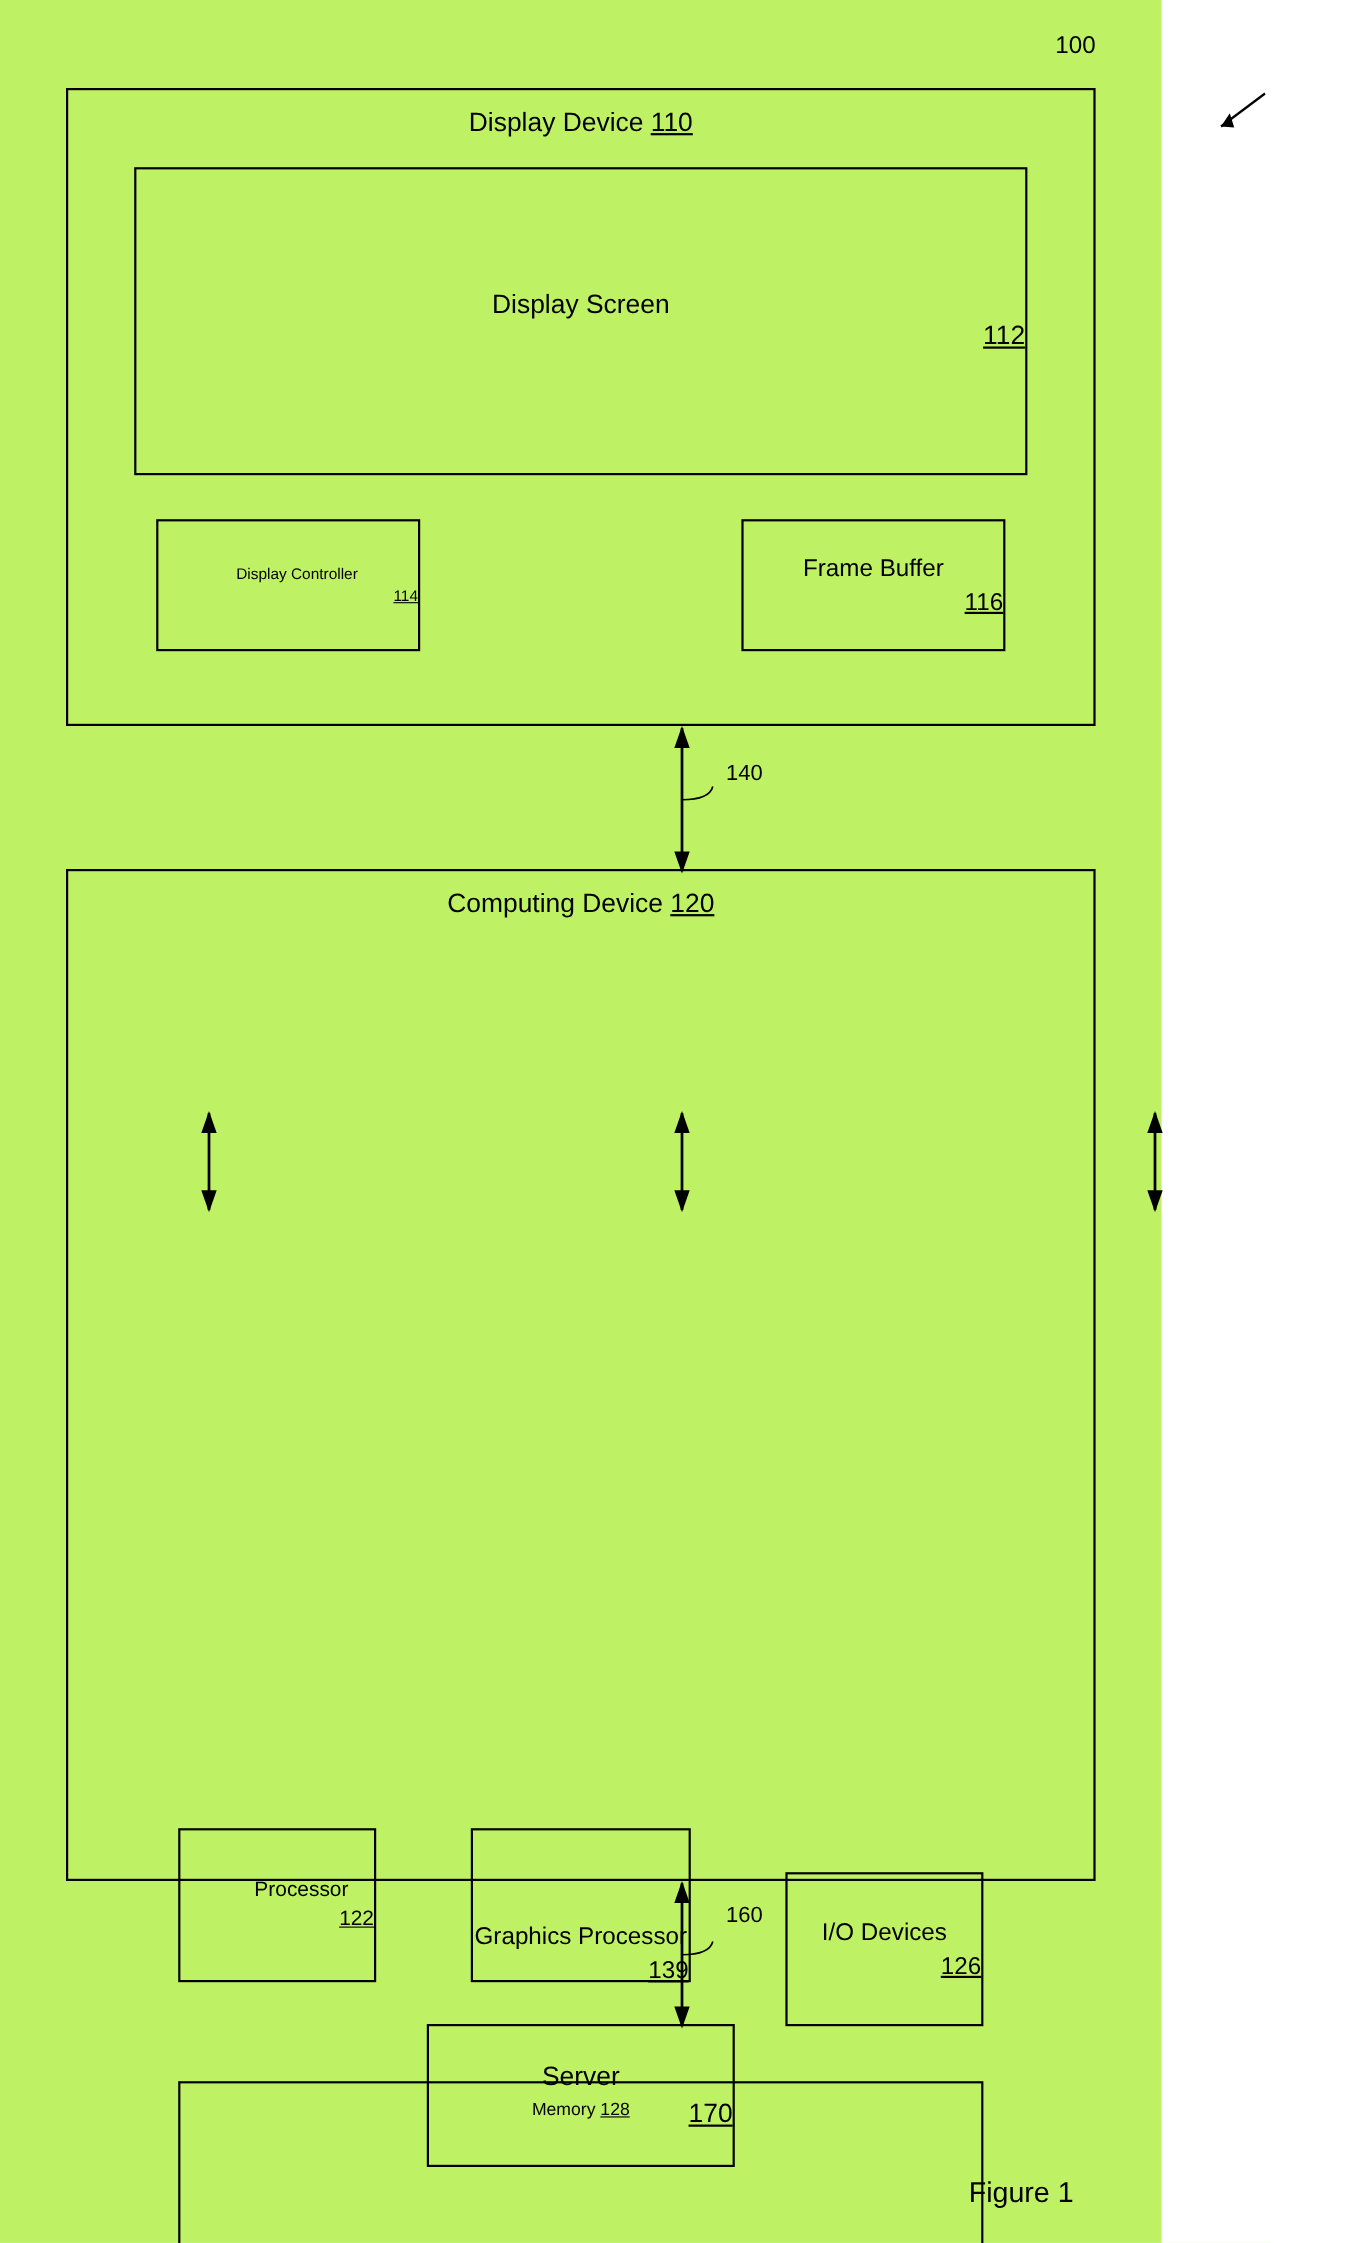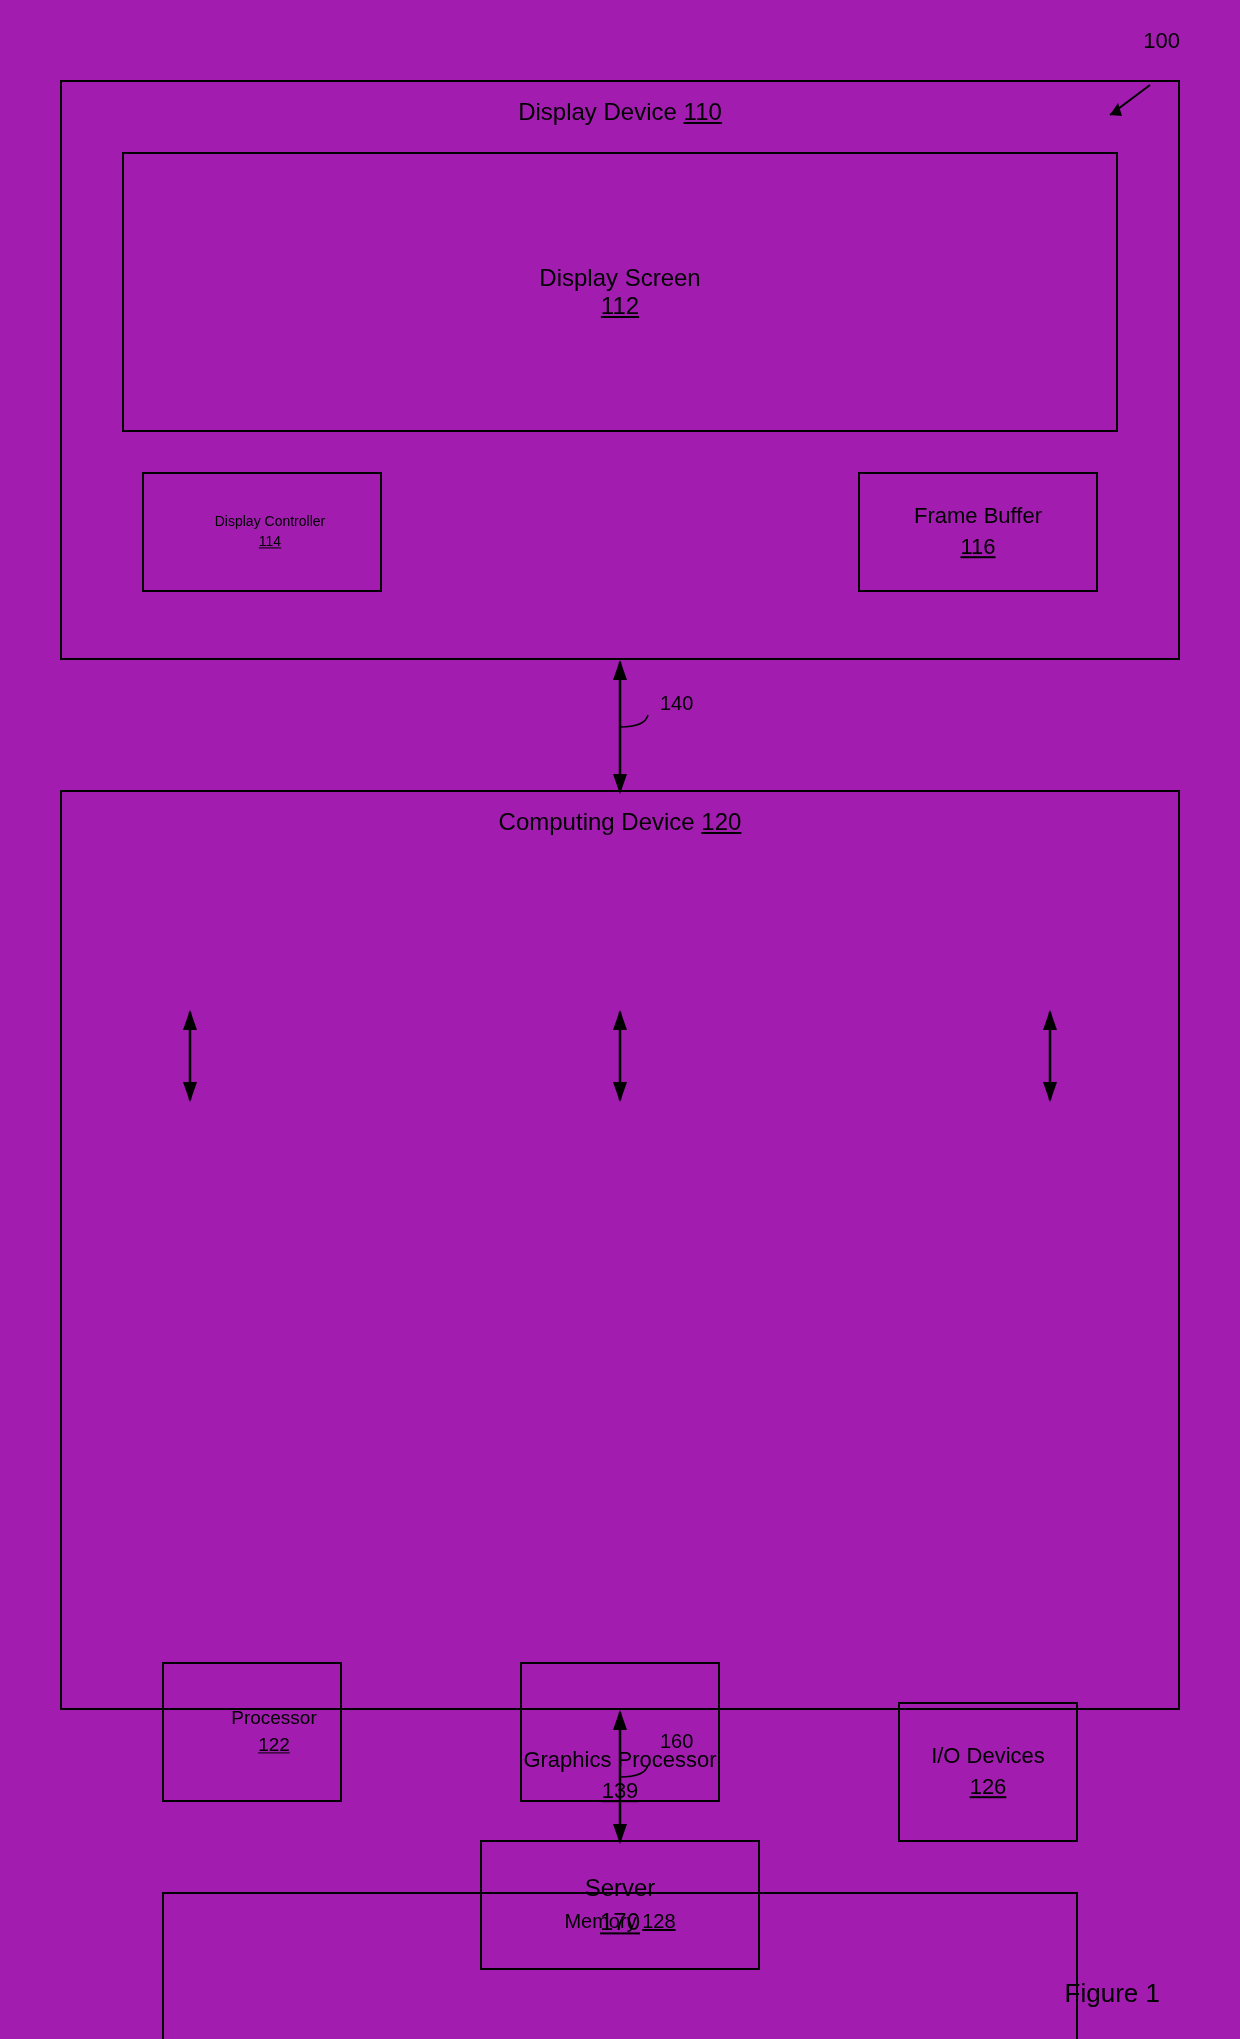--- a/index.html
+++ b/index.html
@@ -7,23 +7,23 @@
       background: #fff;
       font-family: Arial, sans-serif;
       width: 1240px;
       min-height: 2039px;
       position: relative;
       overflow-x: hidden;
     }
 
     .diagram-container {
       position: relative;
-      width: 1240px;
+      width: 1056px;
       height: 2039px;
-      background: #a21caf;
+      background: #bef264;
     }
 
     
     .ref-100 {
       position: absolute;
       top: 28px;
       right: 60px;
       font-size: 22px;
     }
 
@@ -203,21 +203,21 @@
       right: 100px;
       height: 560px;
       border: 2px solid #000;
     }
     .box-memory-label {
       position: absolute;
       top: 16px;
       left: 0;
       right: 0;
       text-align: center;
-      font-size: 20px;
+      font-size: 16px;
     }
 
     
     .label-160 {
       position: absolute;
       top: 1730px;
       left: 660px;
       font-size: 20px;
     }
 
@@ -247,20 +247,21 @@
     .figure-label {
       position: absolute;
       bottom: 30px;
       right: 80px;
       font-size: 26px;
     }
 
     
     .underline {
       text-decoration: underline;
+      text-align: right;
     }
 
     
     .arrows-svg {
       position: absolute;
       top: 0;
       left: 0;
       width: 1240px;
       height: 2039px;
       pointer-events: none;

